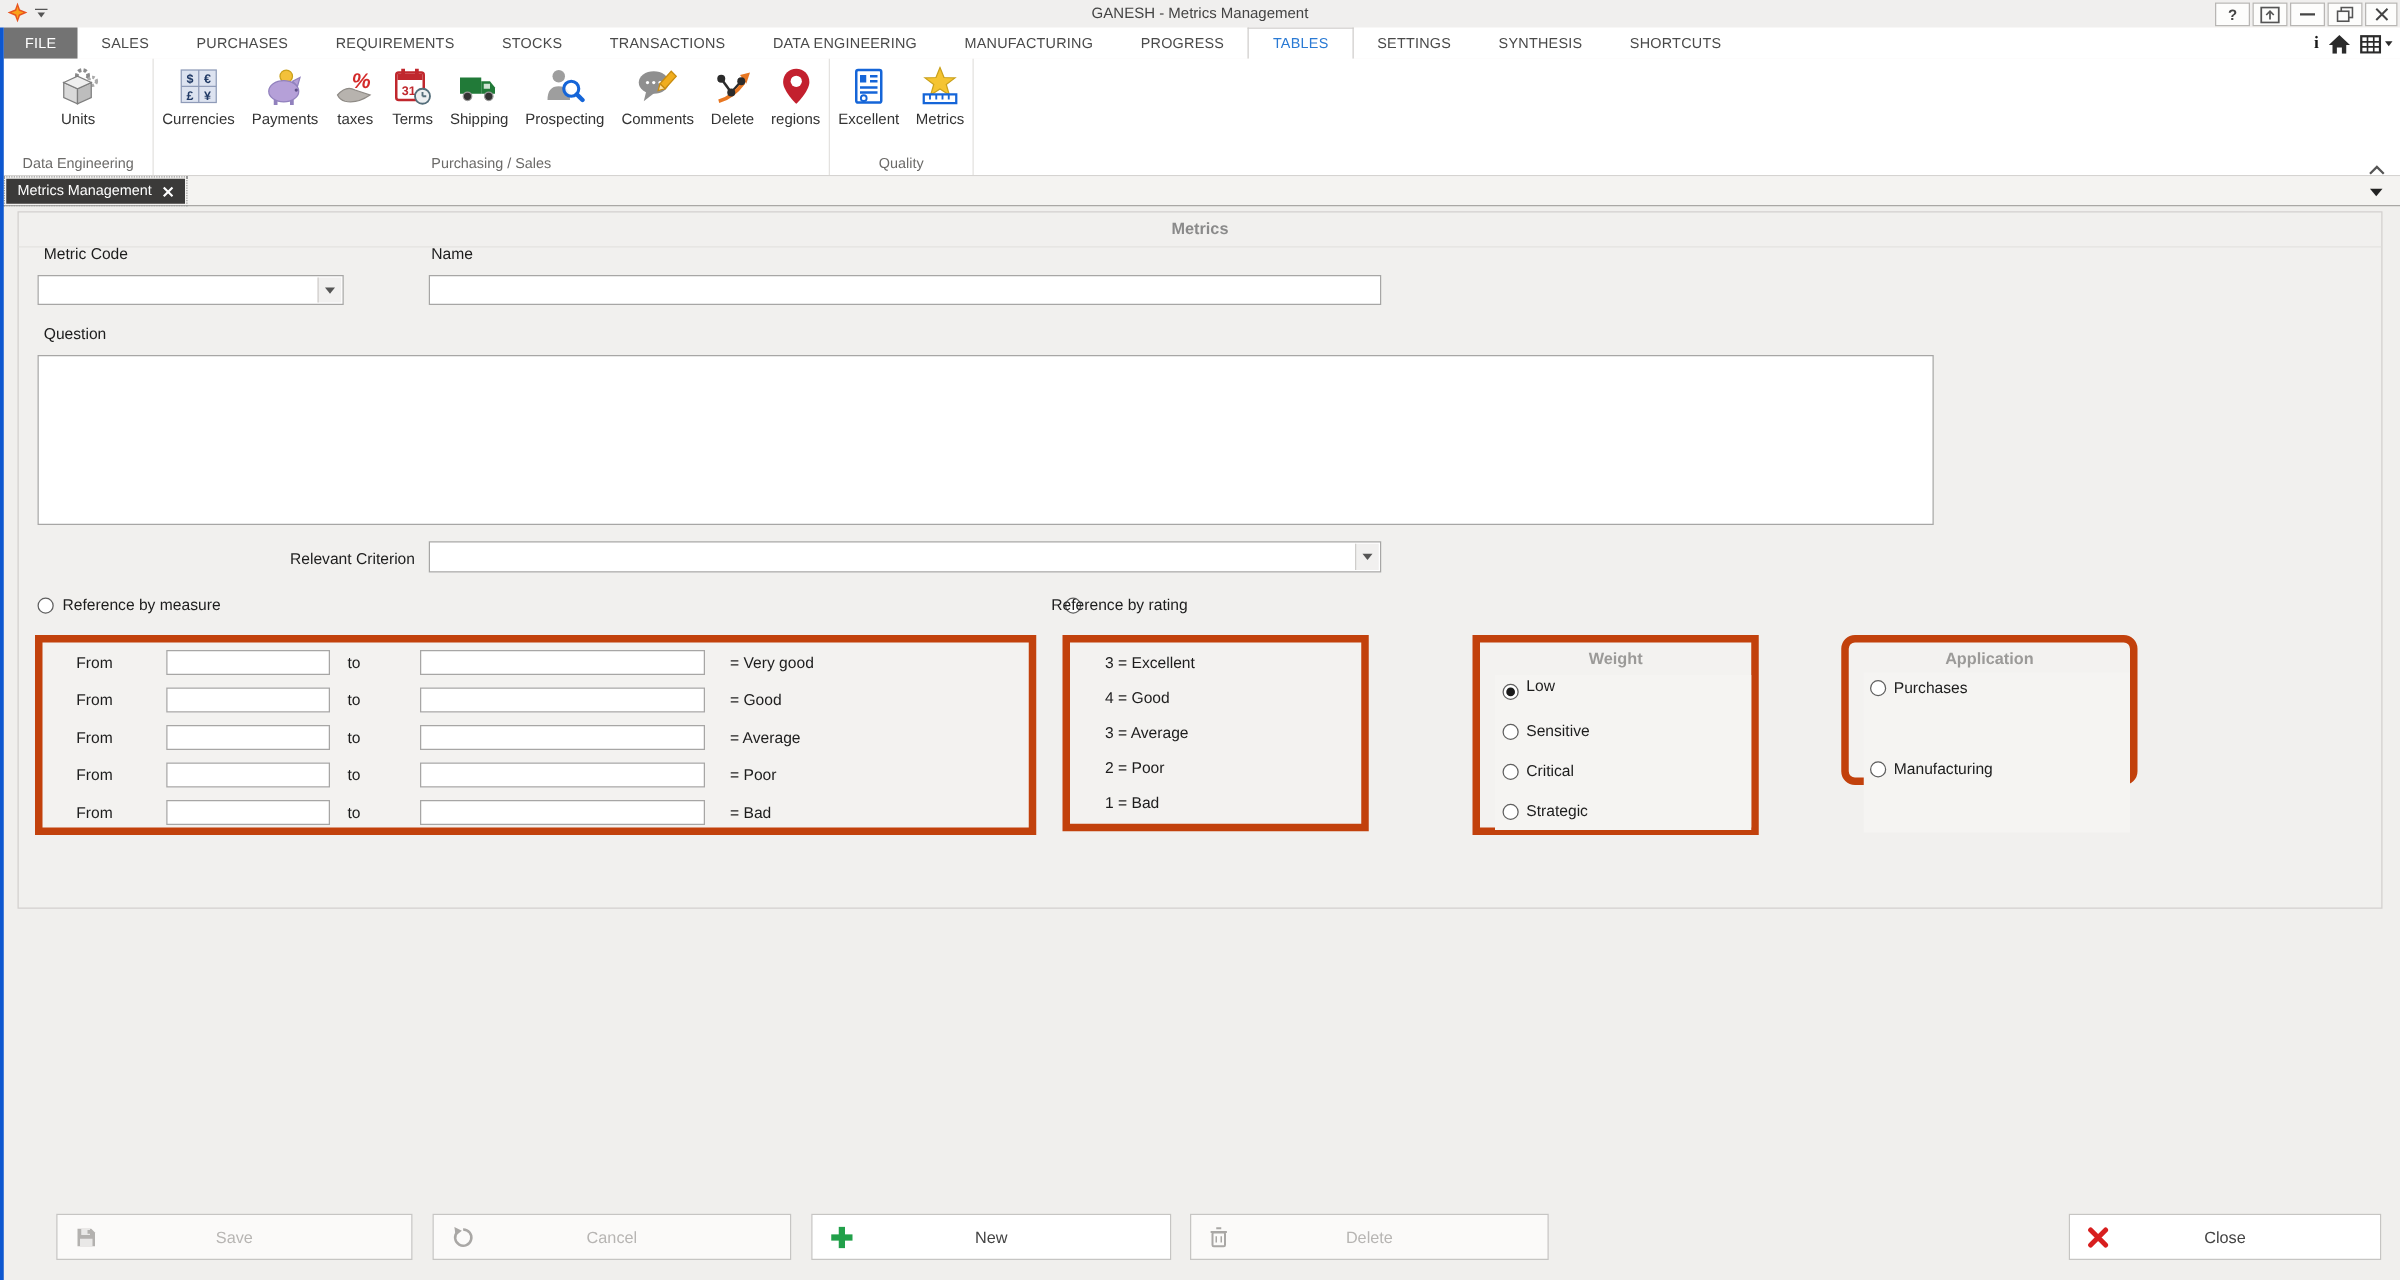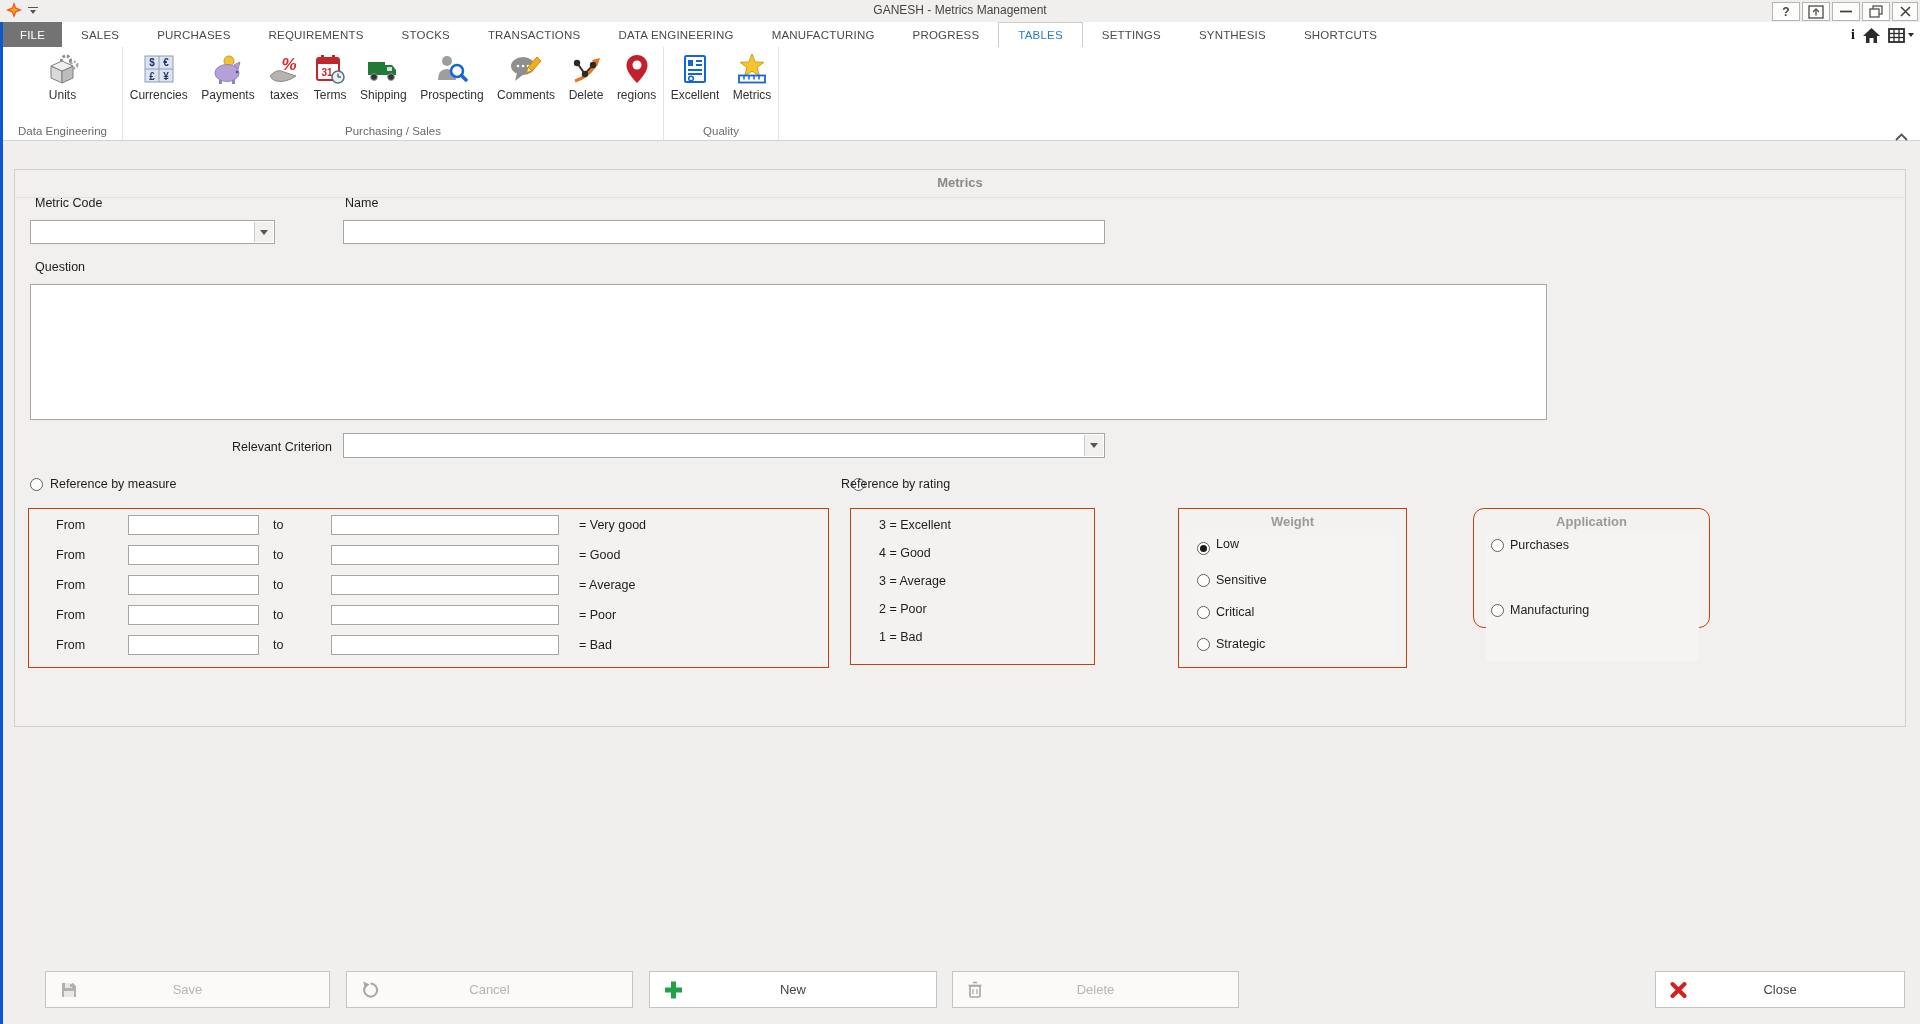--- a/index.html
+++ b/index.html
@@ -41,21 +41,21 @@
   .panel-title{position:absolute;top:5px;left:0;right:0;text-align:center;font-size:13px;font-weight:bold;color:#8a8a8a;padding-bottom:7px;border-bottom:1px solid #e4e2e0;}
   .flabel12{position:absolute;font-size:12.5px;color:#1d1d1d;}
   .tinput{position:absolute;background:#fff;border:1px solid #a7a6a5;box-sizing:border-box;font-size:12.5px;padding:0 5px;font-family:inherit;color:#222;}
   textarea.tinput{resize:none;padding:4px 5px;}
   .combo{position:absolute;background:#fff;border:1px solid #a7a6a5;box-sizing:border-box;}
   .combo .dd{position:absolute;right:1px;top:1px;bottom:1px;width:18px;background:#f1f0ef;border-left:1px solid #cfcdcb;display:flex;align-items:center;justify-content:center;}
   .combo .dd i{width:0;height:0;border-left:4px solid transparent;border-right:4px solid transparent;border-top:5px solid #555;}
   .radio{position:absolute;width:13px;height:13px;border:1px solid #5f5f5f;border-radius:50%;background:#fff;box-sizing:border-box;}
   .radio.on::after{content:"";position:absolute;left:2px;top:2px;right:2px;bottom:2px;background:#1a1a1a;border-radius:50%;}
   .rlabel-txt{position:absolute;font-size:12.5px;color:#1d1d1d;white-space:nowrap;}
-  .subpanel{position:absolute;background:#f3f2f0;border:1px solid #c2410c;box-sizing:border-box;text-decoration:underline;}
+  .subpanel{position:absolute;background:#f3f2f0;border:6px solid #c2410c;box-sizing:border-box;text-decoration:underline;}
   .subpanel .inner{position:absolute;background:#f5f4f2;}
   .sp-title{position:absolute;top:5px;left:0;right:0;text-align:center;font-size:13px;font-weight:bold;color:#9b9a98;}
   .mrow-label{position:absolute;font-size:12.5px;color:#1d1d1d;}
   
   .fbtn{position:absolute;top:971px;height:37px;background:#fff;border:1px solid #c6c5c3;box-sizing:border-box;display:flex;align-items:center;justify-content:center;font-size:13px;color:#444;cursor:default;}
   .fbtn.disabled{background:#fbfaf9;color:#b7b5b3;}
   .fbtn .fic{position:absolute;left:14px;top:50%;transform:translateY(-50%);display:flex;}
 </style>
 </head>
 <body>
@@ -307,20 +307,31 @@
       <div class="glabel">Quality</div>
     </div>
 
     <span class="collapse-chevron">
       <svg width="13" height="8" viewBox="0 0 13 8">
           <polyline points="1,7 6.5,1.5 12,7" fill="none" stroke="#555" stroke-width="1.8"></polyline>
         </svg>
     </span>
   </div>
 
+  <div class="tabstrip">
+    <div class="doctab">
+      <span>Metrics Management</span>
+      <span class="x">
+        <svg width="9" height="9" viewBox="0 0 9 9">
+            <path d="M1,1 L8,8 M8,1 L1,8" stroke="#fff" stroke-width="1.7"></path>
+          </svg>
+      </span>
+    </div>
+    <span class="tablist-arrow"></span>
+  </div>
 
   <div class="blue-edge"></div>
 
   <div class="main-panel">
     <div class="panel-title">Metrics</div>
   </div>
 
   <div class="flabel12" style="left:35px;top:196px;">Metric Code</div>
   <div class="combo" style="left:30px;top:220px;width:245px;height:24px;">
     <span class="dd">

